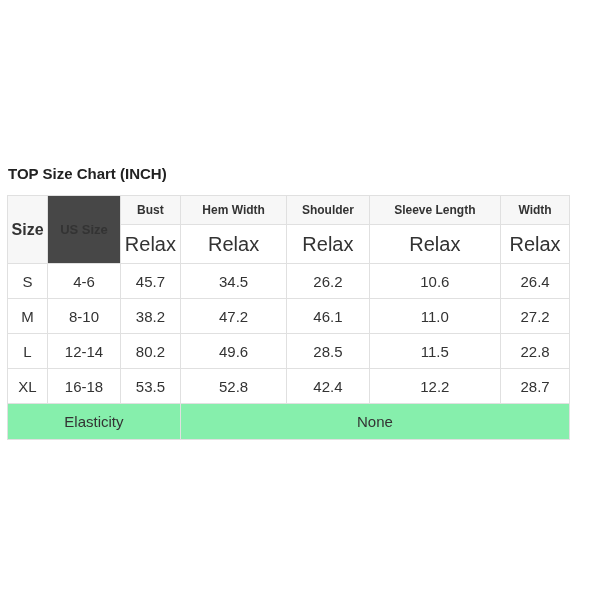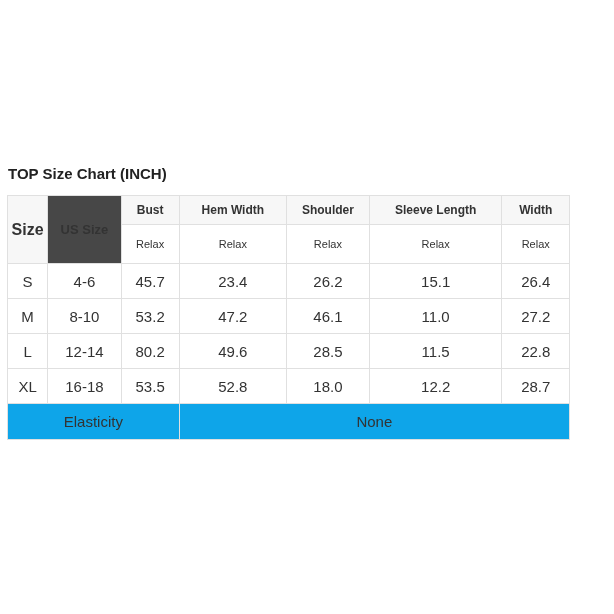--- a/index.html
+++ b/index.html
@@ -53,30 +53,30 @@
   }
   td.corner-us {
     background: #474747;
     border-color: #474747;
     color: #ffffff;
     font-weight: 700;
     font-size: 13px;
   }
   tr.fit-row td {
     background: #ffffff;
-    font-size: 11px;
+    font-size: 20px;
     height: 38px;
   }
   tr.data-row td {
     background: #ffffff;
     font-size: 15px;
     height: 34px;
   }
   tr.footer-row td {
-    background: #0ea5e9;
+    background: #86efac;
     font-size: 15px;
     height: 35px;
   }
 </style>
 </head>
 <body>
 
 <div class="page">
 
   <div class="chart-title">TOP Size Chart (INCH)</div>
@@ -108,30 +108,30 @@
       <td>Relax</td>
       <td>Relax</td>
       <td>Relax</td>
       <td>Relax</td>
     </tr>
 
     <tr class="data-row">
       <td>S</td>
       <td>4-6</td>
       <td>45.7</td>
-      <td>23.4</td>
+      <td>34.5</td>
       <td>26.2</td>
-      <td>15.1</td>
+      <td>10.6</td>
       <td>26.4</td>
     </tr>
 
     <tr class="data-row">
       <td>M</td>
       <td>8-10</td>
-      <td>53.2</td>
+      <td>38.2</td>
       <td>47.2</td>
       <td>46.1</td>
       <td>11.0</td>
       <td>27.2</td>
     </tr>
 
     <tr class="data-row">
       <td>L</td>
       <td>12-14</td>
       <td>80.2</td>
@@ -139,21 +139,21 @@
       <td>28.5</td>
       <td>11.5</td>
       <td>22.8</td>
     </tr>
 
     <tr class="data-row">
       <td>XL</td>
       <td>16-18</td>
       <td>53.5</td>
       <td>52.8</td>
-      <td>18.0</td>
+      <td>42.4</td>
       <td>12.2</td>
       <td>28.7</td>
     </tr>
 
     <tr class="footer-row">
       <td colspan="3">Elasticity</td>
       <td colspan="4">None</td>
     </tr>
   </tbody>
     </table>

